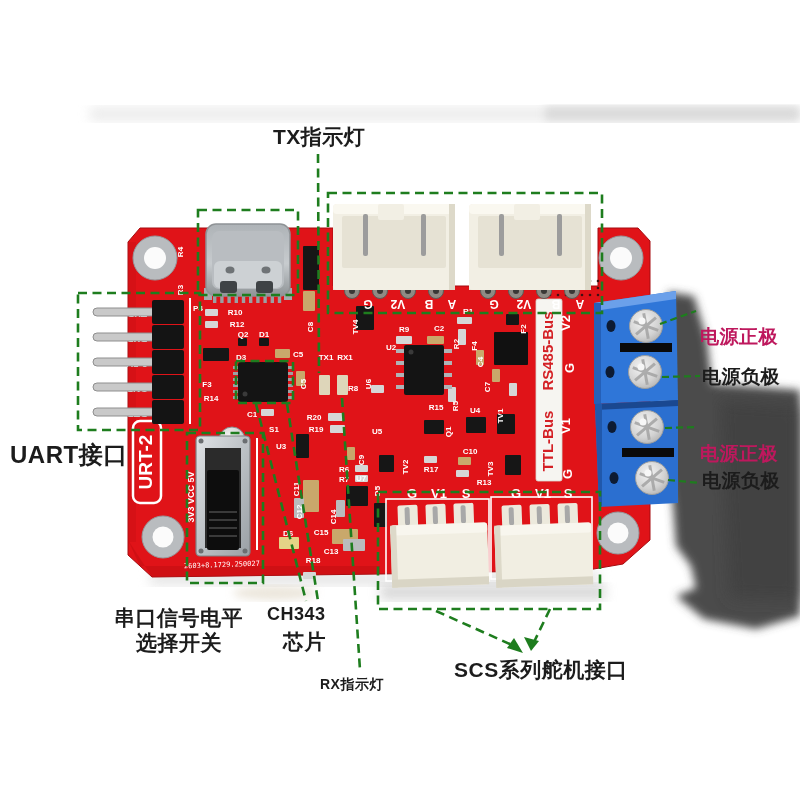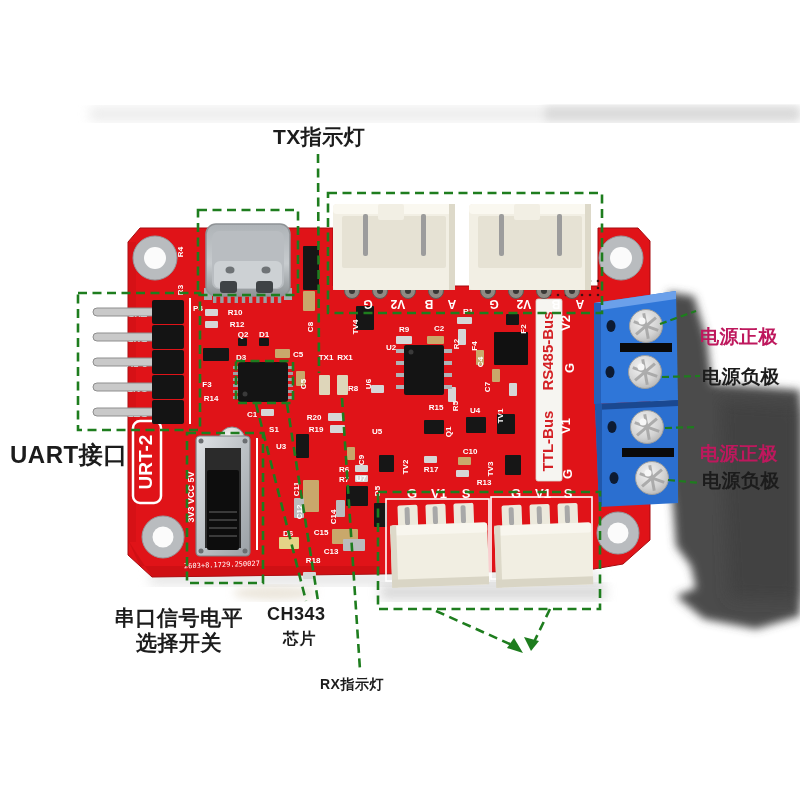--- a/index.html
+++ b/index.html
@@ -482,16 +482,17 @@
 
 <div class="lbl" style="left:273px;top:126px;font-size:21px">TX指示灯</div>
 <div class="lbl red" style="left:700px;top:301px;font-size:19px">电源正极</div>
 <div class="lbl" style="left:702px;top:367px;font-size:19px">电源负极</div>
 <div class="lbl red" style="left:700px;top:418px;font-size:19px">电源正极</div>
 <div class="lbl" style="left:702px;top:471px;font-size:19px">电源负极</div>
 <div class="lbl" style="left:114px;top:607px;font-size:21px">串口信号电平</div>
 <div class="lbl" style="left:10px;top:443px;font-size:24px">UART接口</div>
 <div class="lbl" style="left:136px;top:632px;font-size:21px">选择开关</div>
 <div class="lbl" style="left:267px;top:605px;font-size:18px">CH343</div>
-<div class="lbl" style="left:283px;top:631px;font-size:16px">芯片</div>
+<div class="lbl" style="left:283px;top:631px;font-size:21px">芯片</div>
 <div class="lbl" style="left:320px;top:677px;font-size:14px">RX指示灯</div>
+<div class="lbl" style="left:454px;top:659px;font-size:21px">SCS系列舵机接口</div>
 
 </div>
 
 </body></html>

